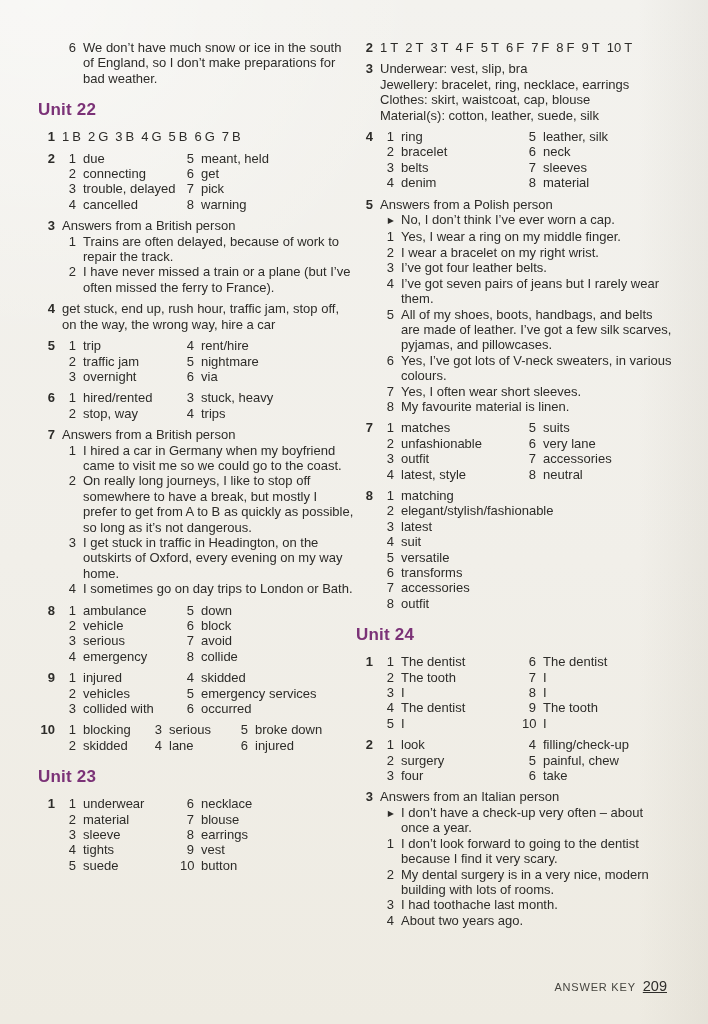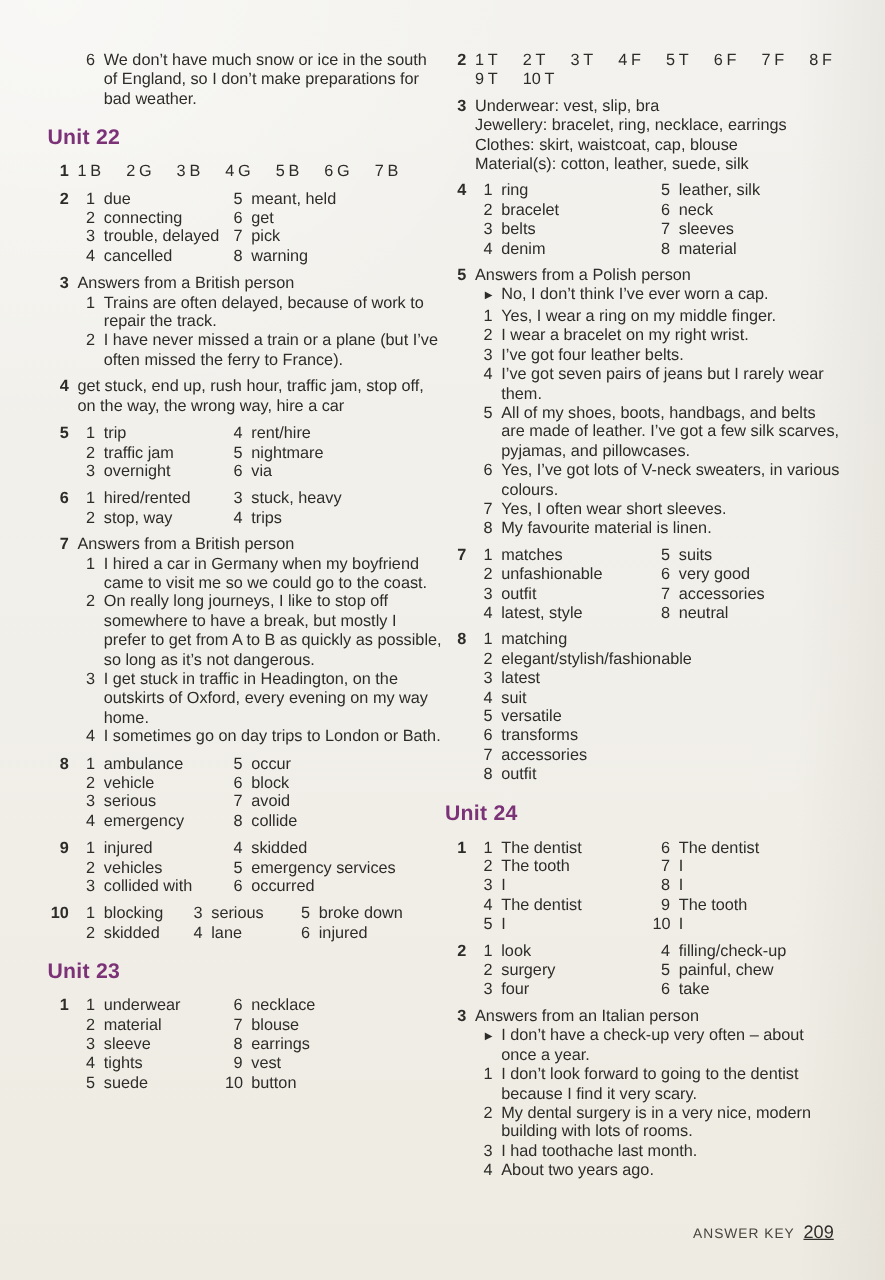--- a/index.html
+++ b/index.html
@@ -42,21 +42,21 @@
   .row{display:flex;align-items:baseline;}
   .rnum{flex:none;width:14px;text-align:right;margin-right:7px;}
   .rtext{min-width:0;}
 
   .cols{display:flex;}
   .cols .lst{min-width:0;}
   .cols.n2 .lst:not(:last-child){width:118px;flex:none;}
   .cols.n3 .lst:not(:last-child){width:86px;flex:none;}
   #col-1 .cols.n2 .lst:not(:last-child){width:142px;flex:none;}
 
-  .pairs{display:flex;flex-wrap:wrap;column-gap:20px;}
+  .pairs{display:flex;flex-wrap:wrap;column-gap:7px;}
   .pair{white-space:nowrap;}
   .pair .pv{margin-left:3px;}
 
   .ans-heading{}
   .marker{font-size:8px;position:relative;top:-1px;}
 
   .footer{
     position:absolute;
     right:41px;bottom:30px;
     display:flex;align-items:baseline;
@@ -260,21 +260,21 @@
                 <span class="rtext">serious</span>
               </div>
               <div class="row">
                 <span class="rnum">4</span>
                 <span class="rtext">emergency</span>
               </div>
             </div>
             <div class="lst">
               <div class="row">
                 <span class="rnum">5</span>
-                <span class="rtext">occur</span>
+                <span class="rtext">down</span>
               </div>
               <div class="row">
                 <span class="rnum">6</span>
                 <span class="rtext">block</span>
               </div>
               <div class="row">
                 <span class="rnum">7</span>
                 <span class="rtext">avoid</span>
               </div>
               <div class="row">
@@ -544,21 +544,21 @@
                 <span class="rtext">latest, style</span>
               </div>
             </div>
             <div class="lst">
               <div class="row">
                 <span class="rnum">5</span>
                 <span class="rtext">suits</span>
               </div>
               <div class="row">
                 <span class="rnum">6</span>
-                <span class="rtext">very good</span>
+                <span class="rtext">very lane</span>
               </div>
               <div class="row">
                 <span class="rnum">7</span>
                 <span class="rtext">accessories</span>
               </div>
               <div class="row">
                 <span class="rnum">8</span>
                 <span class="rtext">neutral</span>
               </div>
             </div>

